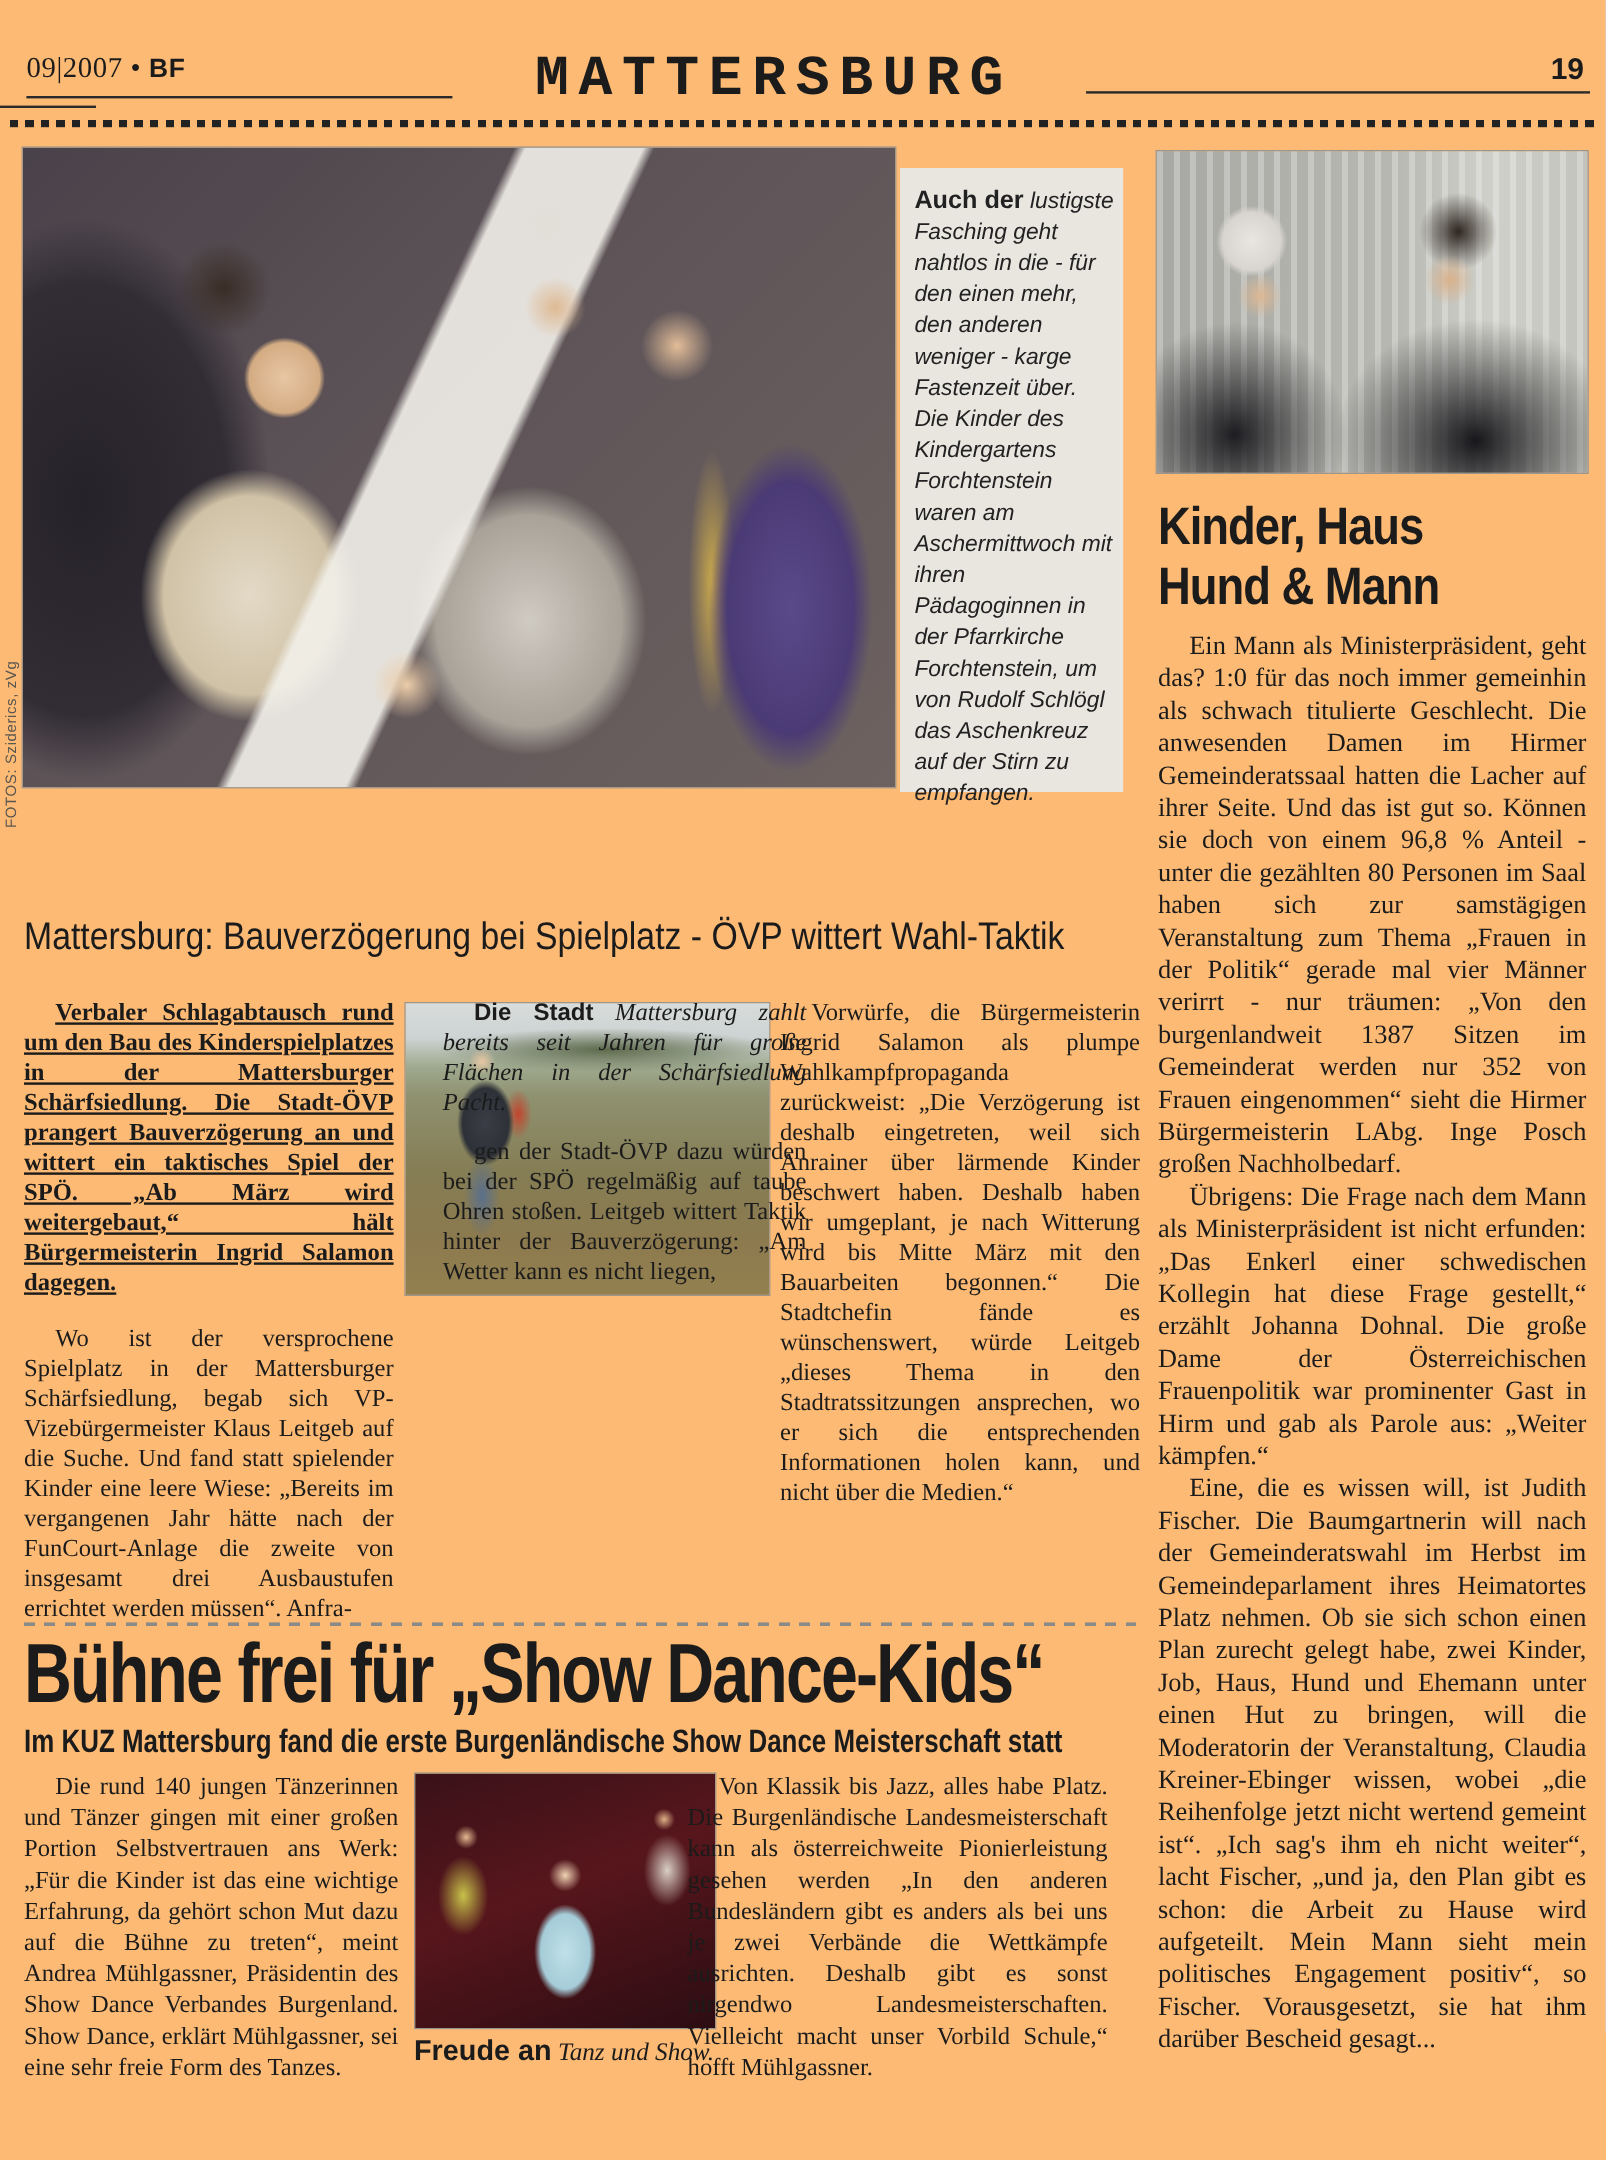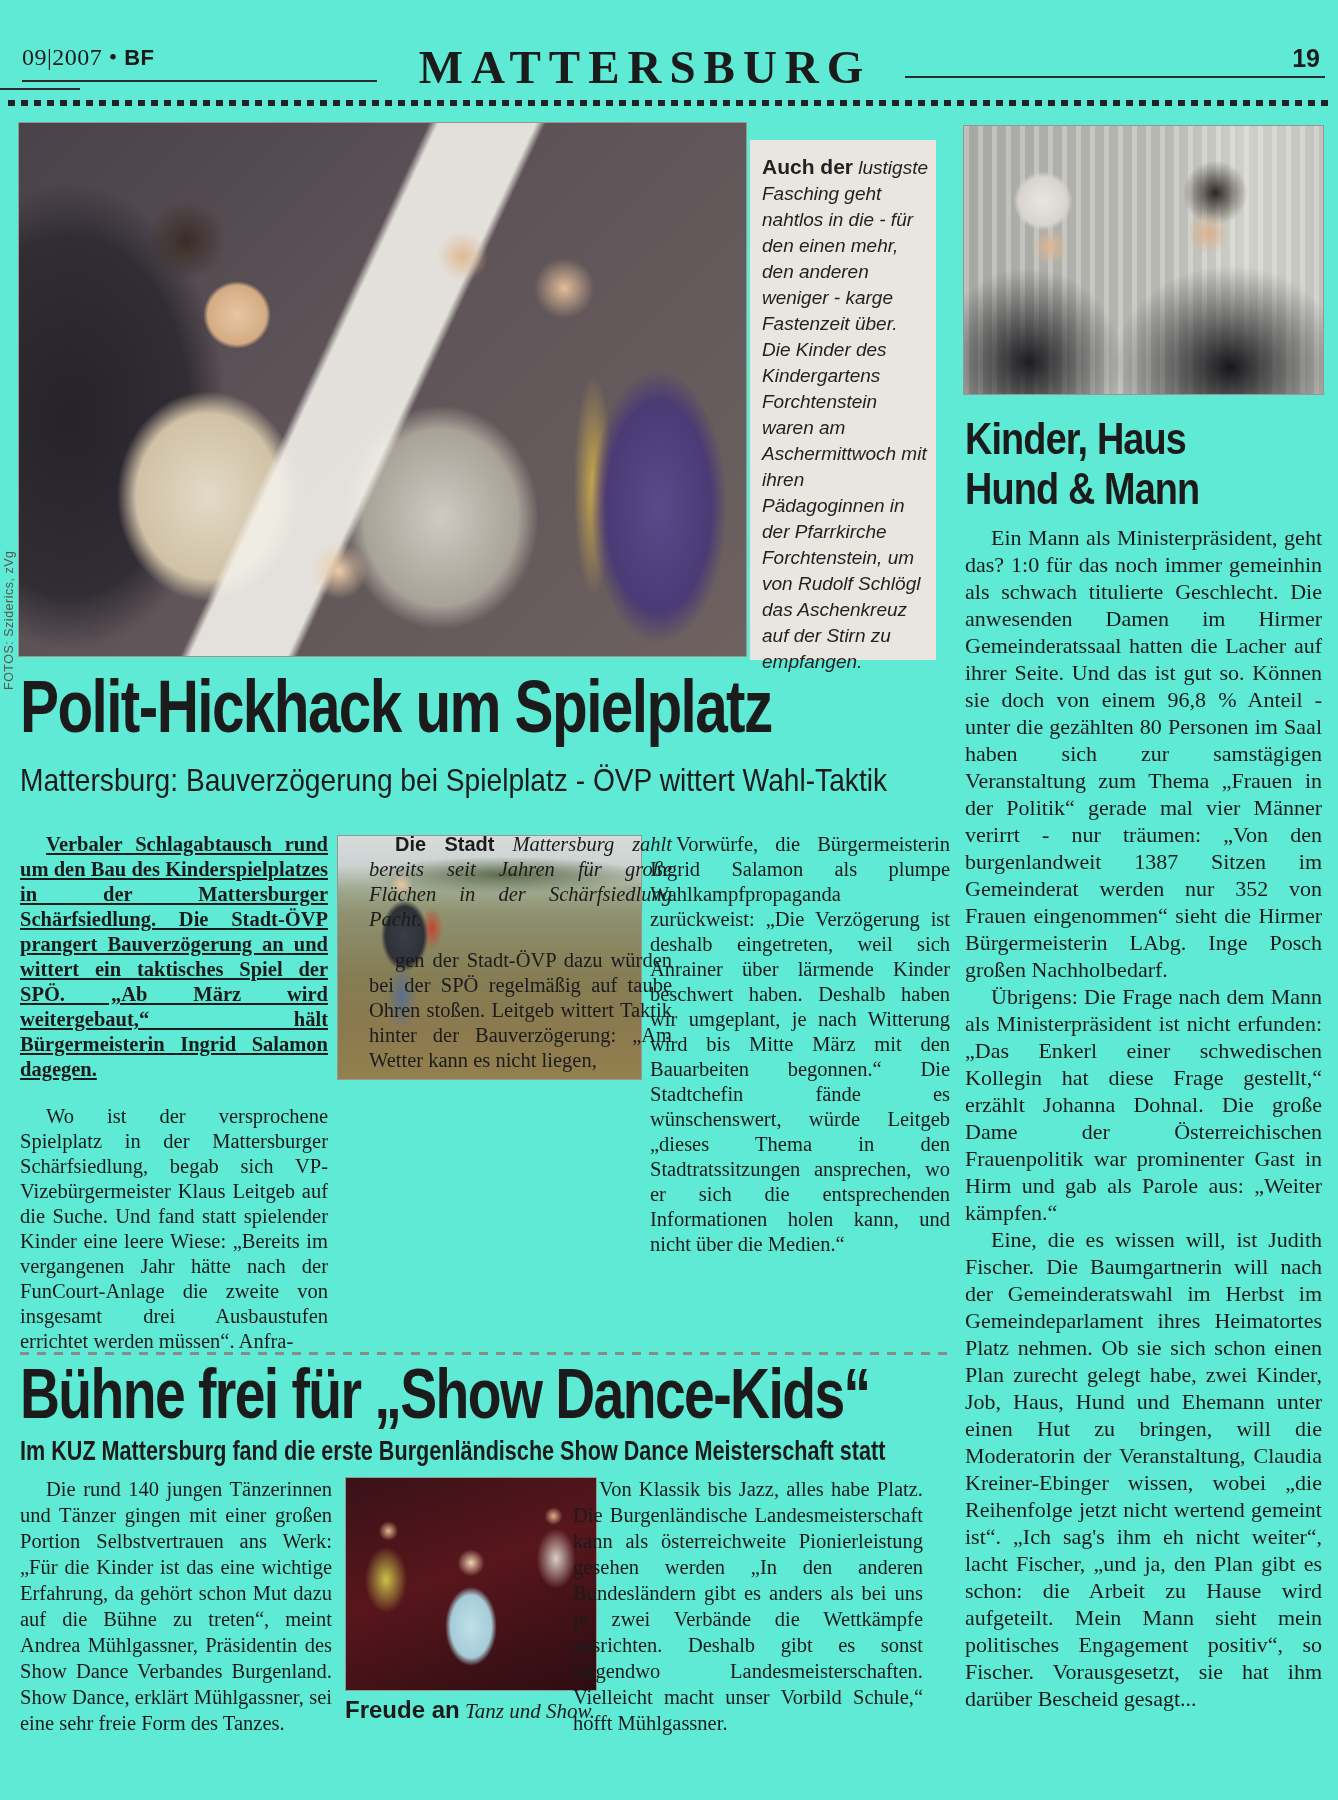--- a/index.html
+++ b/index.html
@@ -1,25 +1,25 @@
 <!DOCTYPE html>
 <html lang="de"><head>
 <meta charset="utf-8">
 <style>
   html,body{margin:0;padding:0;background:#d8d5cf;}
   .page{
     position:relative;width:1338px;height:1800px;margin:0 auto;
-    background:#5eead4;overflow:hidden;color:#1b1b1b;
+    background:#fdba74;overflow:hidden;color:#1b1b1b;
     font-family:"Liberation Serif",serif;
   }
   
   .hdr-issue{position:absolute;left:22px;top:44px;font-size:24px;letter-spacing:.5px;}
   .hdr-issue .brand{font-family:"Liberation Sans",sans-serif;font-weight:bold;font-size:22px;}
   .hdr-section{position:absolute;left:385px;top:40px;width:520px;text-align:center;
-    font-family:Liberation Serif, serif;font-weight:bold;font-size:47px;letter-spacing:8px;margin:0;}
+    font-family:Liberation Mono, monospace;font-weight:bold;font-size:47px;letter-spacing:8px;margin:0;}
   .hdr-page{position:absolute;right:18px;top:44px;font-family:"Liberation Sans",sans-serif;
     font-weight:bold;font-size:25px;}
   .rule{position:absolute;height:2px;background:#2a2a2a;}
   .rule-l1{left:22px;top:80px;width:355px;}
   .rule-l2{left:0px;top:88px;width:80px;}
   .rule-r1{left:905px;top:76px;width:420px;}
   .dashed-rule{position:absolute;left:8px;top:100px;width:1322px;height:6px;
     background:repeating-linear-gradient(90deg,#222 0 7px,transparent 7px 13px);}
   
   .photo{position:absolute;border:1px solid #9a968e;}
@@ -143,21 +143,20 @@
   <div class="women-col">
     <h2 class="women-headline"><span class="cond"><span>Kinder, Haus</span><br><span>Hund &amp; Mann</span></span></h2>
     <div class="body-text">
       <p>Ein Mann als Ministerpräsident, geht das? 1:0 für das noch immer gemeinhin als schwach titulierte Geschlecht. Die anwesenden Damen im Hirmer Gemeinderatssaal hatten die Lacher auf ihrer Seite. Und das ist gut so. Können sie doch von einem 96,8 % Anteil - unter die gezählten 80 Personen im Saal haben sich zur samstägigen Veranstaltung zum Thema „Frauen in der Politik“ gerade mal vier Männer verirrt - nur träumen: „Von den burgenlandweit 1387 Sitzen im Gemeinderat werden nur 352 von Frauen eingenommen“ sieht die Hirmer Bürgermeisterin LAbg. Inge Posch großen Nachholbedarf.</p>
       <p>Übrigens: Die Frage nach dem Mann als Ministerpräsident ist nicht erfunden: „Das Enkerl einer schwedischen Kollegin hat diese Frage gestellt,“ erzählt Johanna Dohnal. Die große Dame der Österreichischen Frauenpolitik war prominenter Gast in Hirm und gab als Parole aus: „Weiter kämpfen.“</p>
       <p>Eine, die es wissen will, ist Judith Fischer. Die Baumgartnerin will nach der Gemeinderatswahl im Herbst im Gemeindeparlament ihres Heimatortes Platz nehmen. Ob sie sich schon einen Plan zurecht gelegt habe, zwei Kinder, Job, Haus, Hund und Ehemann unter einen Hut zu bringen, will die Moderatorin der Veranstaltung, Claudia Kreiner-Ebinger wissen, wobei „die Reihenfolge jetzt nicht wertend gemeint ist“. „Ich sag's ihm eh nicht weiter“, lacht Fischer, „und ja, den Plan gibt es schon: die Arbeit zu Hause wird aufgeteilt. Mein Mann sieht mein politisches Engagement positiv“, so Fischer. Vorausgesetzt, sie hat ihm darüber Bescheid gesagt...</p>
 
     </div>
   </div>
 
-  <h2 class="main-headline"><span class="cond">Polit-Hickhack um Spielplatz</span></h2>
   <h3 class="main-subhead"><span class="cond">Mattersburg: Bauverzögerung bei Spielplatz - ÖVP wittert Wahl-Taktik</span></h3>
 
   <div class="col col-1">
     <p class="lead-par">Verbaler Schlagabtausch rund um den Bau des Kinderspielplatzes in der Mattersburger Schärfsiedlung. Die Stadt-ÖVP prangert Bauverzögerung an und wittert ein taktisches Spiel der SPÖ. „Ab März wird weitergebaut,“ hält Bürgermeisterin Ingrid Salamon dagegen.</p>
     <p class="follow">Wo ist der versprochene Spielplatz in der Mattersburger Schärfsiedlung, begab sich VP-Vizebürgermeister Klaus Leitgeb auf die Suche. Und fand statt spielender Kinder eine leere Wiese: „Bereits im vergangenen Jahr hätte nach der FunCourt-Anlage die zweite von insgesamt drei Ausbaustufen errichtet werden müssen“. Anfra-</p>
   </div>
 
   <div class="photo photo-field"></div>
   <div class="col col-2">
     <p class="photo-caption">

